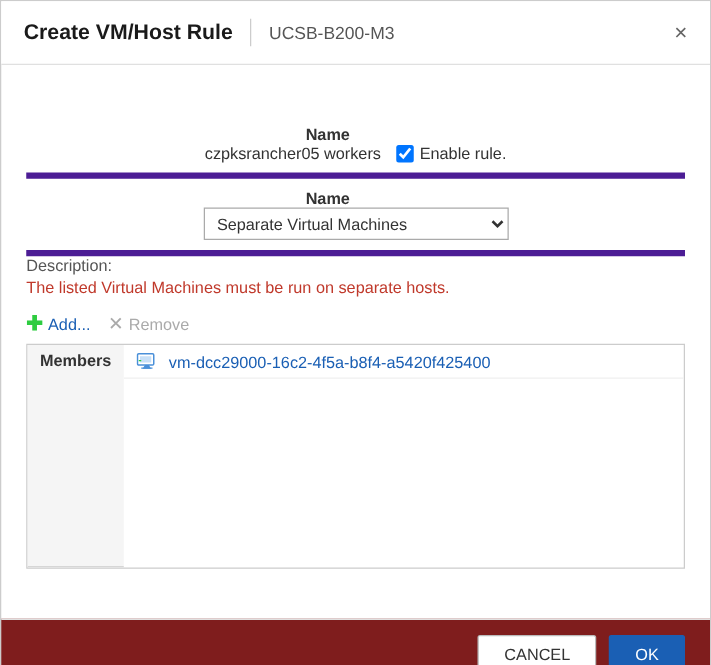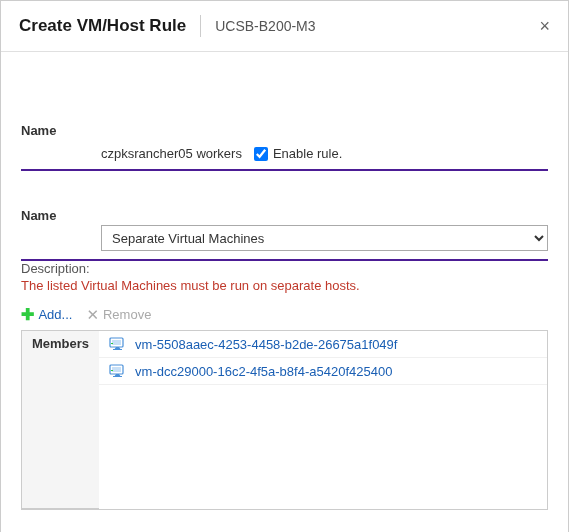--- a/index.html
+++ b/index.html
@@ -57,33 +57,33 @@
     .dialog-body {
       padding: 16px 20px;
       flex: 1;
       display: flex;
       flex-direction: column;
     }
     .form-row {
       display: flex;
       align-items: center;
       padding: 8px 0;
-      border-bottom: 2px solid #4c1d95;
+      border-bottom: 5px solid #4c1d95;
+      flex-direction: column;
     }
     .form-label {
       width: 80px;
       font-weight: bold;
       color: #333;
       flex-shrink: 0;
     }
     .form-value {
       flex: 1;
       display: flex;
       gap: 12px;
-      margin-top: 46px;
     }
     .name-text {
       color: #333;
       font-size: 13px;
     }
     .enable-rule {
       display: flex;
       align-items: center;
       gap: 5px;
       font-size: 13px;
@@ -273,32 +273,20 @@
       <button class="remove-btn">
         <span class="remove-icon">✕</span>
         <span>Remove</span>
       </button>
     </div>
 
     <div class="members-table">
       <div class="members-header">Members</div>
       <div class="members-list">
 
-        <div class="member-item">
-          <span class="vm-icon">
-            <svg viewBox="0 0 18 16" xmlns="http://www.w3.org/2000/svg">
-              <rect x="1" y="2" width="13" height="9" rx="1" ry="1" fill="none" stroke="#4a90d9" stroke-width="1.2"></rect>
-              <rect x="3" y="4" width="9" height="5" fill="#c8e0f7"></rect>
-              <polygon points="7,11 5,14 12,14 10,11" fill="#4a90d9"></polygon>
-              <rect x="4" y="13" width="9" height="1" fill="#4a90d9"></rect>
-              <rect x="2" y="7" width="2" height="1" fill="#2ecc40"></rect>
-            </svg>
-          </span>
-          <span class="member-name">vm-5508aaec-4253-4458-b2de-26675a1f049f</span>
-        </div>
 
 
         <div class="member-item">
           <span class="vm-icon">
             <svg viewBox="0 0 18 16" xmlns="http://www.w3.org/2000/svg">
               <rect x="1" y="2" width="13" height="9" rx="1" ry="1" fill="none" stroke="#4a90d9" stroke-width="1.2"></rect>
               <rect x="3" y="4" width="9" height="5" fill="#c8e0f7"></rect>
               <polygon points="7,11 5,14 12,14 10,11" fill="#4a90d9"></polygon>
               <rect x="4" y="13" width="9" height="1" fill="#4a90d9"></rect>
               <rect x="2" y="7" width="2" height="1" fill="#2ecc40"></rect>

